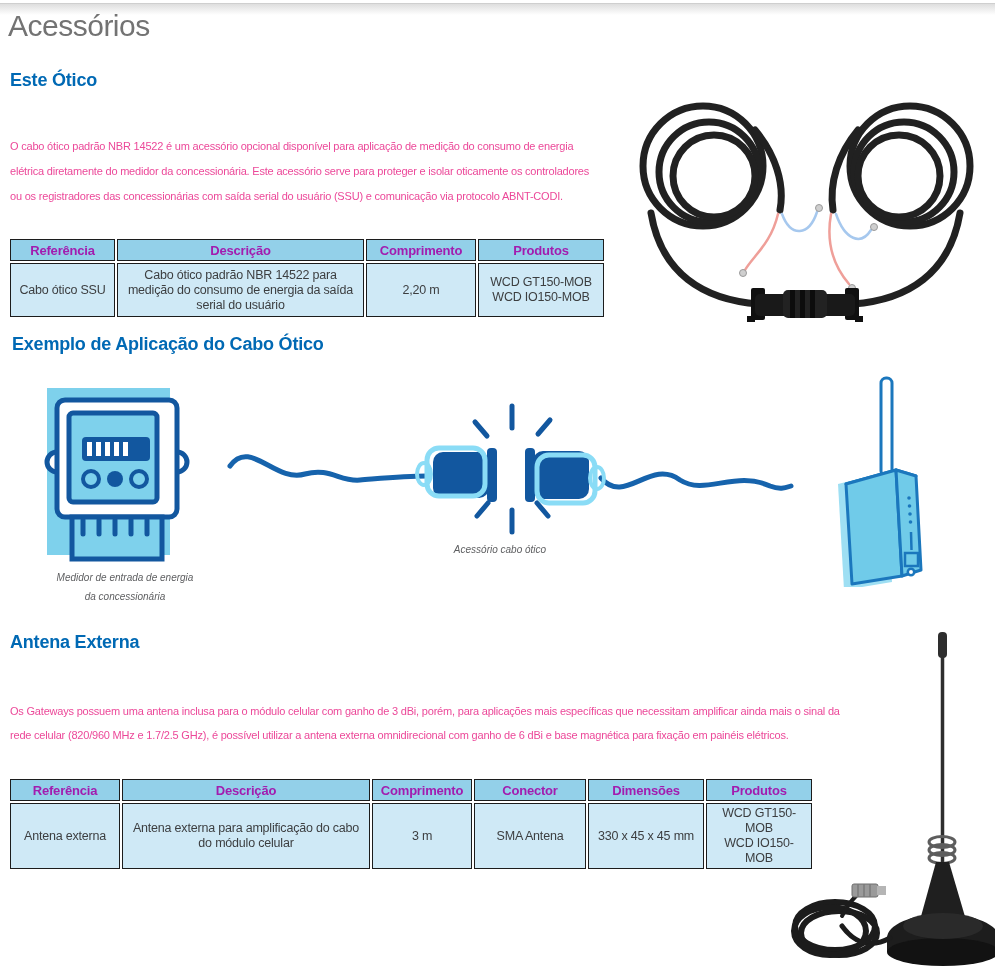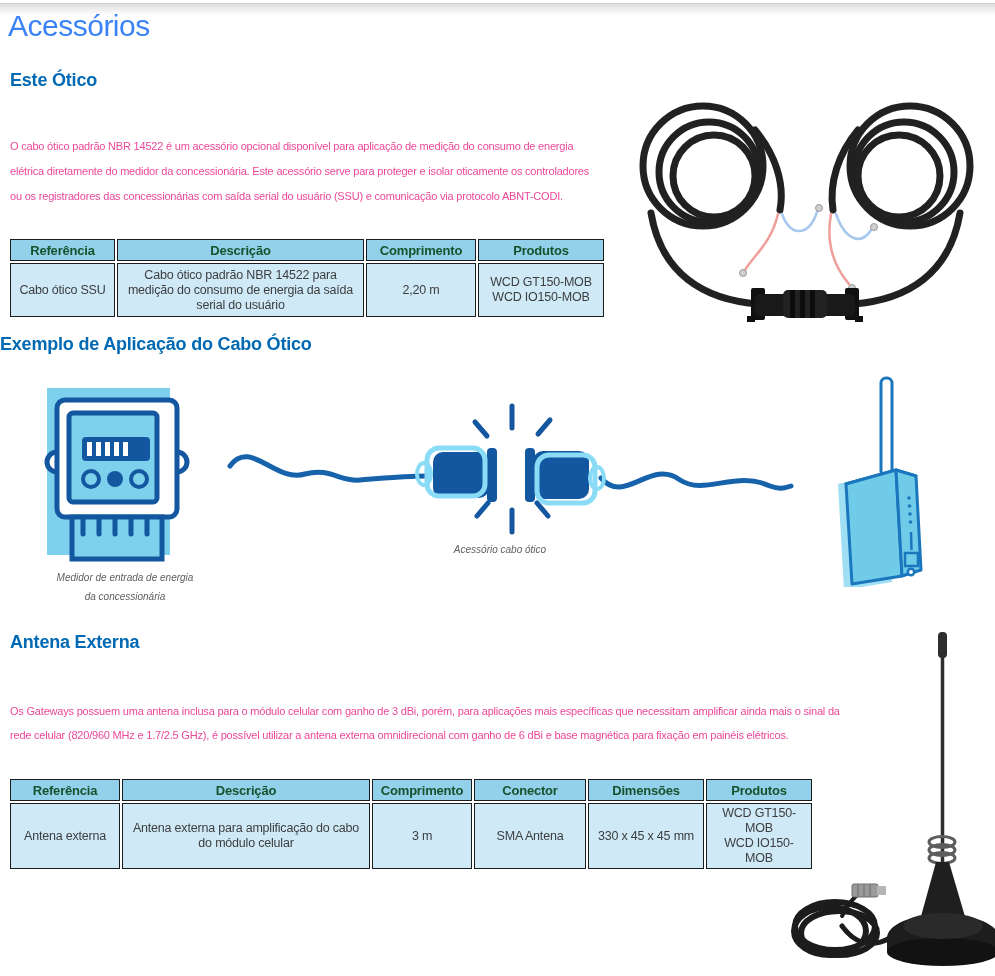--- a/index.html
+++ b/index.html
@@ -4,28 +4,28 @@
 <style>
   html,body{margin:0;padding:0;}
   body{
     width:995px;height:976px;position:relative;overflow:hidden;background:#ffffff;
     font-family:"Liberation Sans","DejaVu Sans",sans-serif;
   }
   .abs{position:absolute;}
   .top-white{top:0;left:0;width:995px;height:3px;background:#fff;}
   .top-shade{top:3px;left:0;width:995px;height:11px;
     background:linear-gradient(#dedede,rgba(255,255,255,0));border-top:1px solid #cfcfcf;}
-  .page-title{top:9px;left:8px;font-size:30px;font-weight:400;color:#3b82f6;letter-spacing:-0.5px;}
+  .page-title{top:9px;left:8px;font-size:30px;font-weight:400;color:#737373;letter-spacing:-0.5px;}
   .sec-head{font-size:18px;font-weight:bold;color:#0069b4;letter-spacing:-0.2px;}
   .body-par{font-size:11px;color:#ec4899;line-height:25px;letter-spacing:-0.2px;margin-top:41px;}
   .caption{font-size:10px;font-style:italic;color:#5d5e60;line-height:19px;text-align:center;white-space:pre-line;}
 
   table{border-collapse:separate;border-spacing:2px;table-layout:fixed;}
   th,td{border:1px solid #1c1c1c;box-sizing:border-box;text-align:center;vertical-align:middle;}
-  th{background:#93d0e9;color:#14532d;font-size:13px;font-weight:bold;height:22px;padding:2px 4px;letter-spacing:-0.2px;}
+  th{background:#93d0e9;color:#a21caf;font-size:13px;font-weight:bold;height:22px;padding:2px 4px;letter-spacing:-0.2px;}
   td{background:#cfe9f6;color:#3c3e40;font-size:12.5px;line-height:15px;padding:2px 6px;letter-spacing:-0.2px;}
   .prewrap{white-space:pre-line;}
   .t1{top:237px;left:8px;width:598px;}
   .t1 td{height:54px;}
   .t2{top:777px;left:8px;width:806px;}
   .t2 td{height:58px;}
 </style>
 </head>
 <body>
 
@@ -92,21 +92,21 @@
   <tr>
     <td>Cabo ótico SSU</td>
     <td>Cabo ótico padrão NBR 14522 para medição do consumo de energia da saída serial do usuário</td>
     <td>2,20 m</td>
     <td class="prewrap">WCD GT150-MOB
 WCD IO150-MOB</td>
   </tr>
 </tbody>
   </table>
 
-<div class="abs sec-head" style="top:334px;left:0;">Exemplo de Aplicação do Cabo Ótico</div>
+<div class="abs sec-head" style="top:334px;left:12px;">Exemplo de Aplicação do Cabo Ótico</div>
 
 <svg class="abs" style="top:378px;left:25px;" width="230" height="228" viewBox="0 0 230 228">
   <rect x="22" y="10" width="123" height="167" fill="#7ed1ec"></rect>
   <circle cx="32" cy="84" r="10" fill="#ffffff" stroke="#12579f" stroke-width="5"></circle>
   <circle cx="152" cy="84" r="10" fill="#ffffff" stroke="#12579f" stroke-width="5"></circle>
   <rect x="32" y="22" width="120" height="117" rx="8" fill="#ffffff" stroke="#12579f" stroke-width="5"></rect>
   <rect x="44" y="35" width="88" height="89" rx="4" fill="#7ed1ec" stroke="#12579f" stroke-width="5"></rect>
   <rect x="57" y="59" width="68" height="24" rx="4" fill="#12579f"></rect>
   <g fill="#ffffff">
     <rect x="62" y="64" width="5" height="14"></rect>

